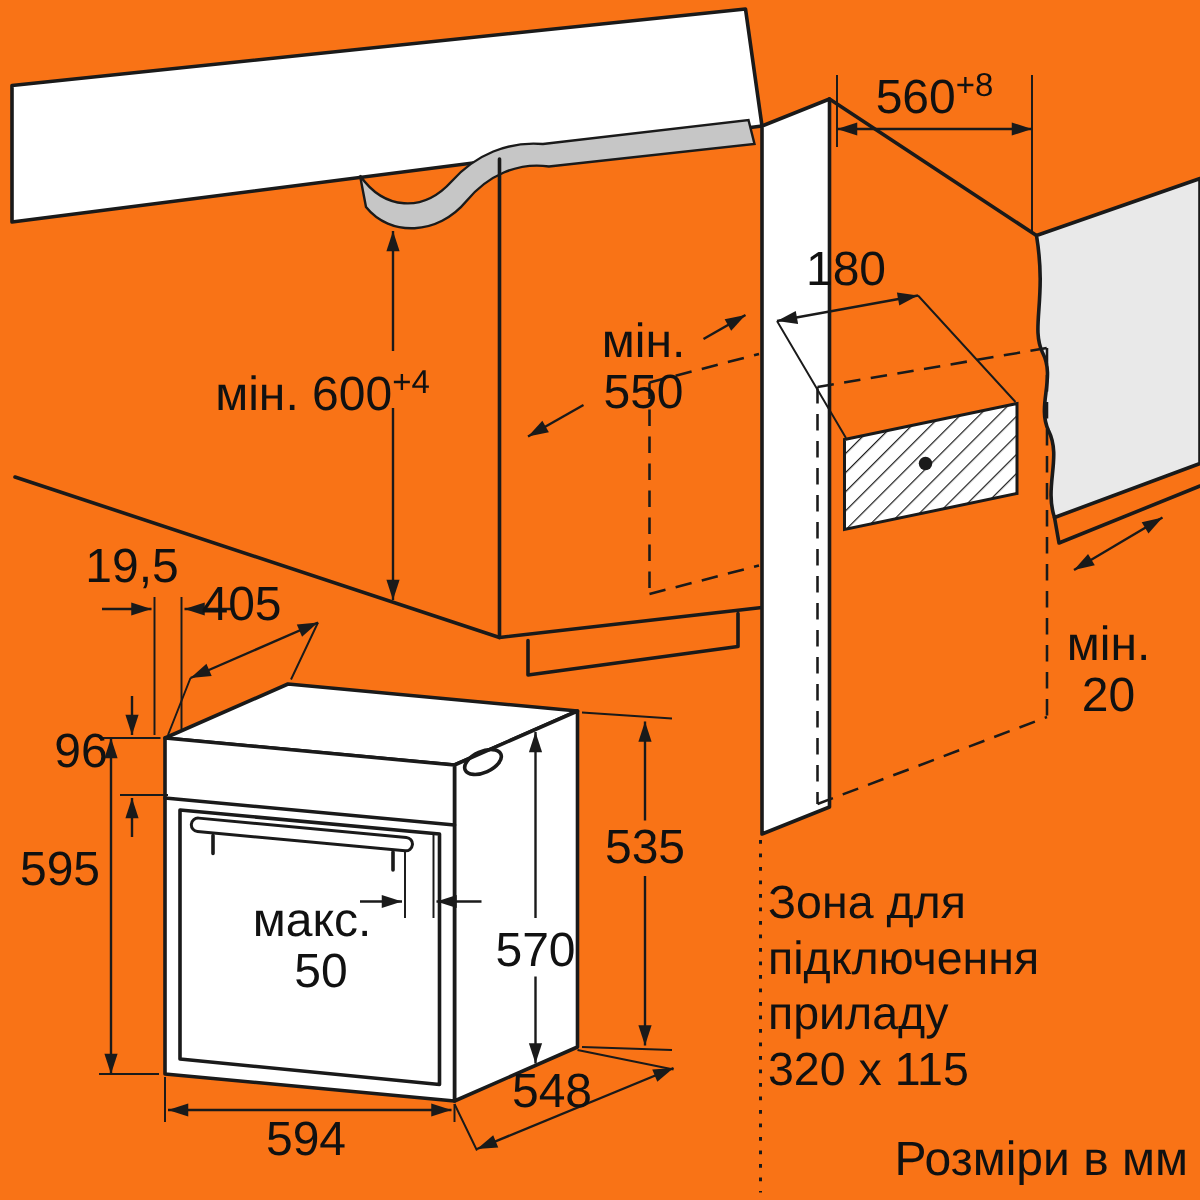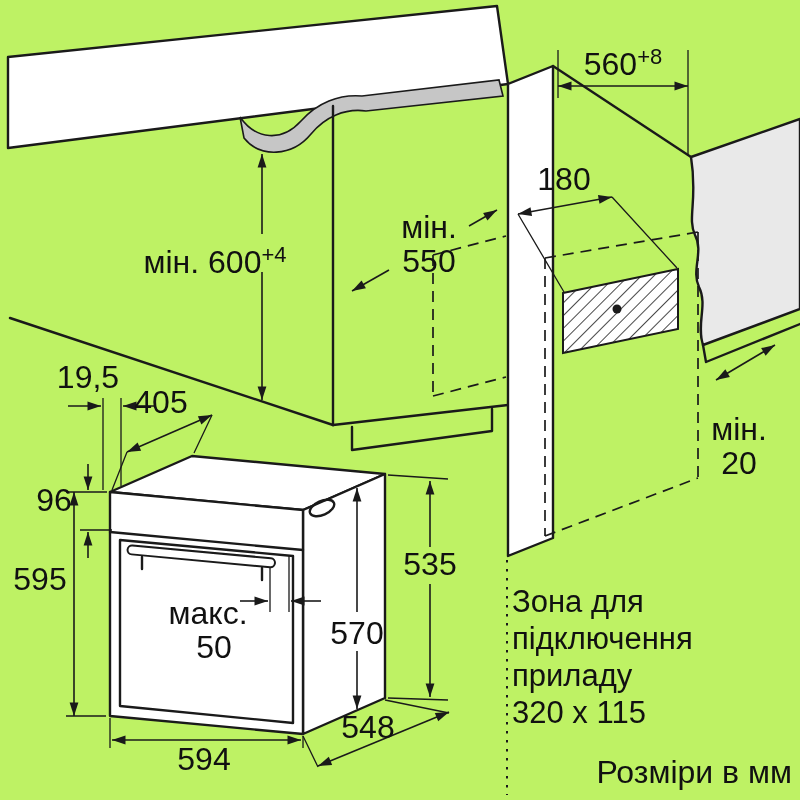--- a/index.html
+++ b/index.html
@@ -1,16 +1,16 @@
 <!DOCTYPE html>
 <html><head>
 <meta charset="utf-8">
 <style>
   html,body{margin:0;padding:0;background:#fff;}
-  .page{width:800px;height:800px;position:relative;background:#bef264;overflow:hidden;}
+  .page{width:800px;height:800px;position:relative;background:#f97316;overflow:hidden;}
   svg{display:block;}
   .face{fill:#fff;stroke:#1a1a1a;stroke-width:2.4;stroke-linejoin:round;}
   .face2{fill:#e9e9e9;stroke:#1a1a1a;stroke-width:2.4;stroke-linejoin:round;}
   .tear{fill:#c6c6c6;stroke:#1a1a1a;stroke-width:1.6;}
   .ln{fill:none;stroke:#1a1a1a;stroke-width:2.4;stroke-linecap:round;stroke-linejoin:round;}
   .thin{fill:none;stroke:#1a1a1a;stroke-width:1.3;}
   .dim{fill:none;stroke:#1a1a1a;stroke-width:1.6;}
   .dash{fill:none;stroke:#1a1a1a;stroke-width:1.7;stroke-dasharray:11 7;}
   .dots{fill:none;stroke:#1a1a1a;stroke-width:2;stroke-dasharray:2.5 6.5;}
   .t{font-family:"Liberation Sans",sans-serif;font-size:32px;fill:#111;}

